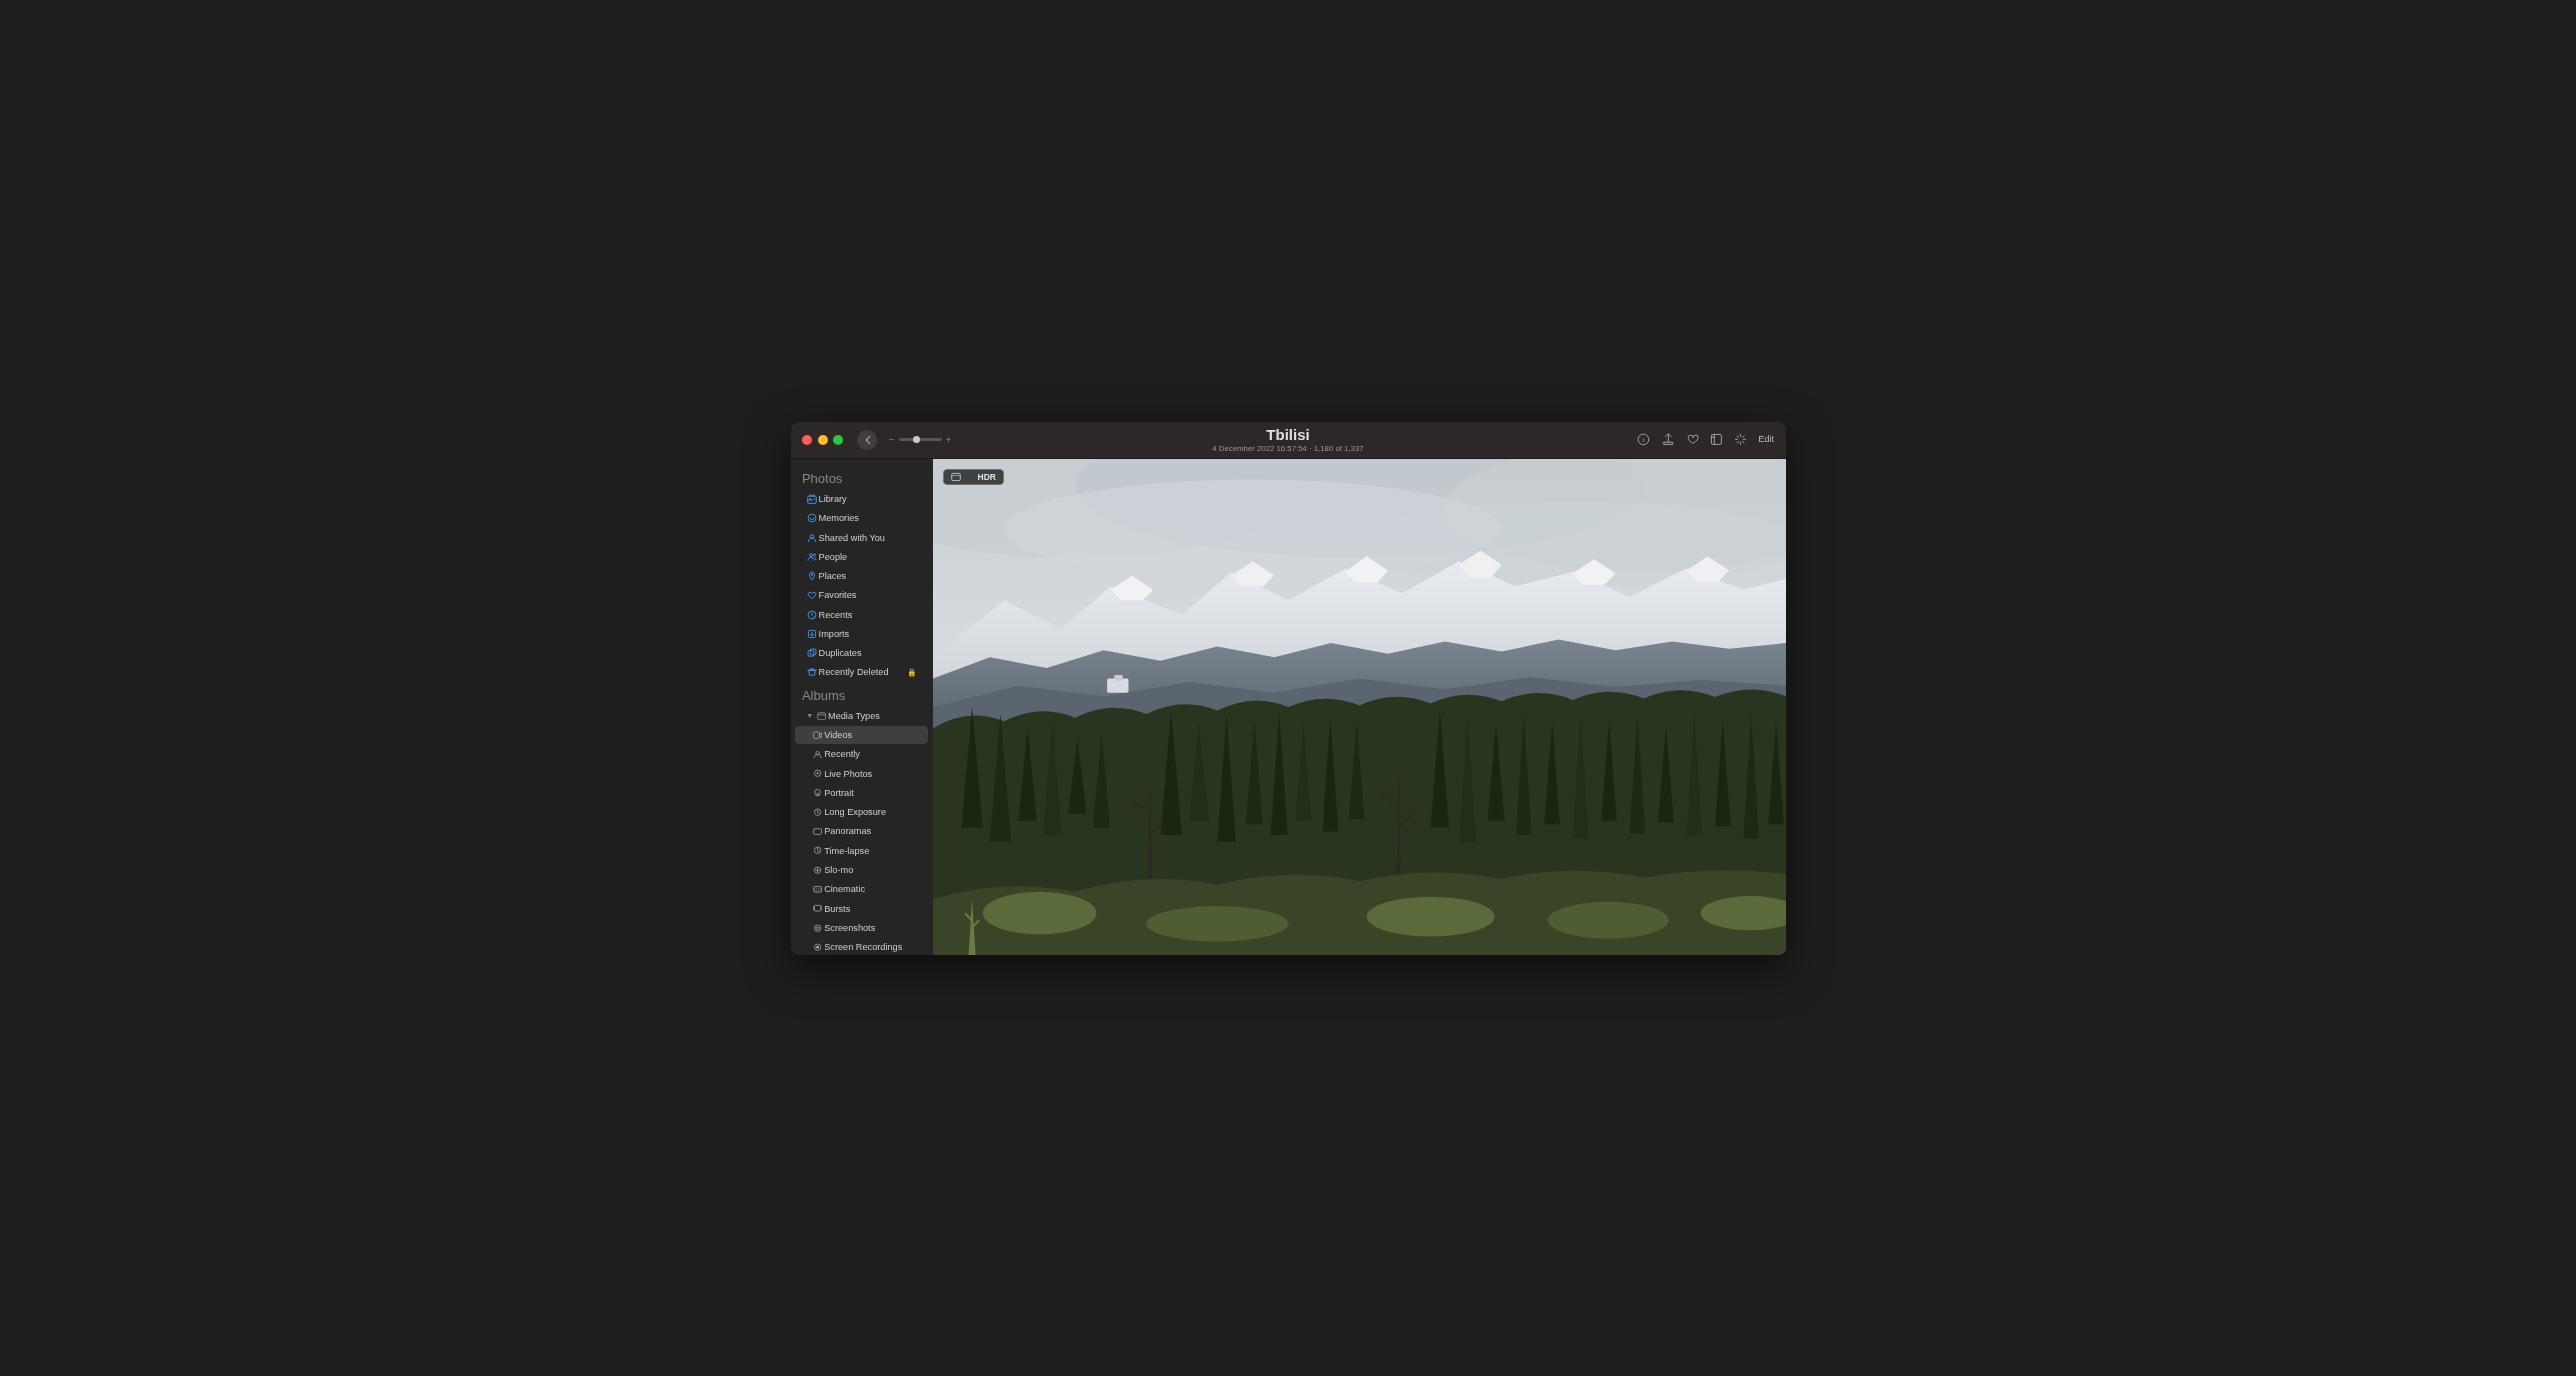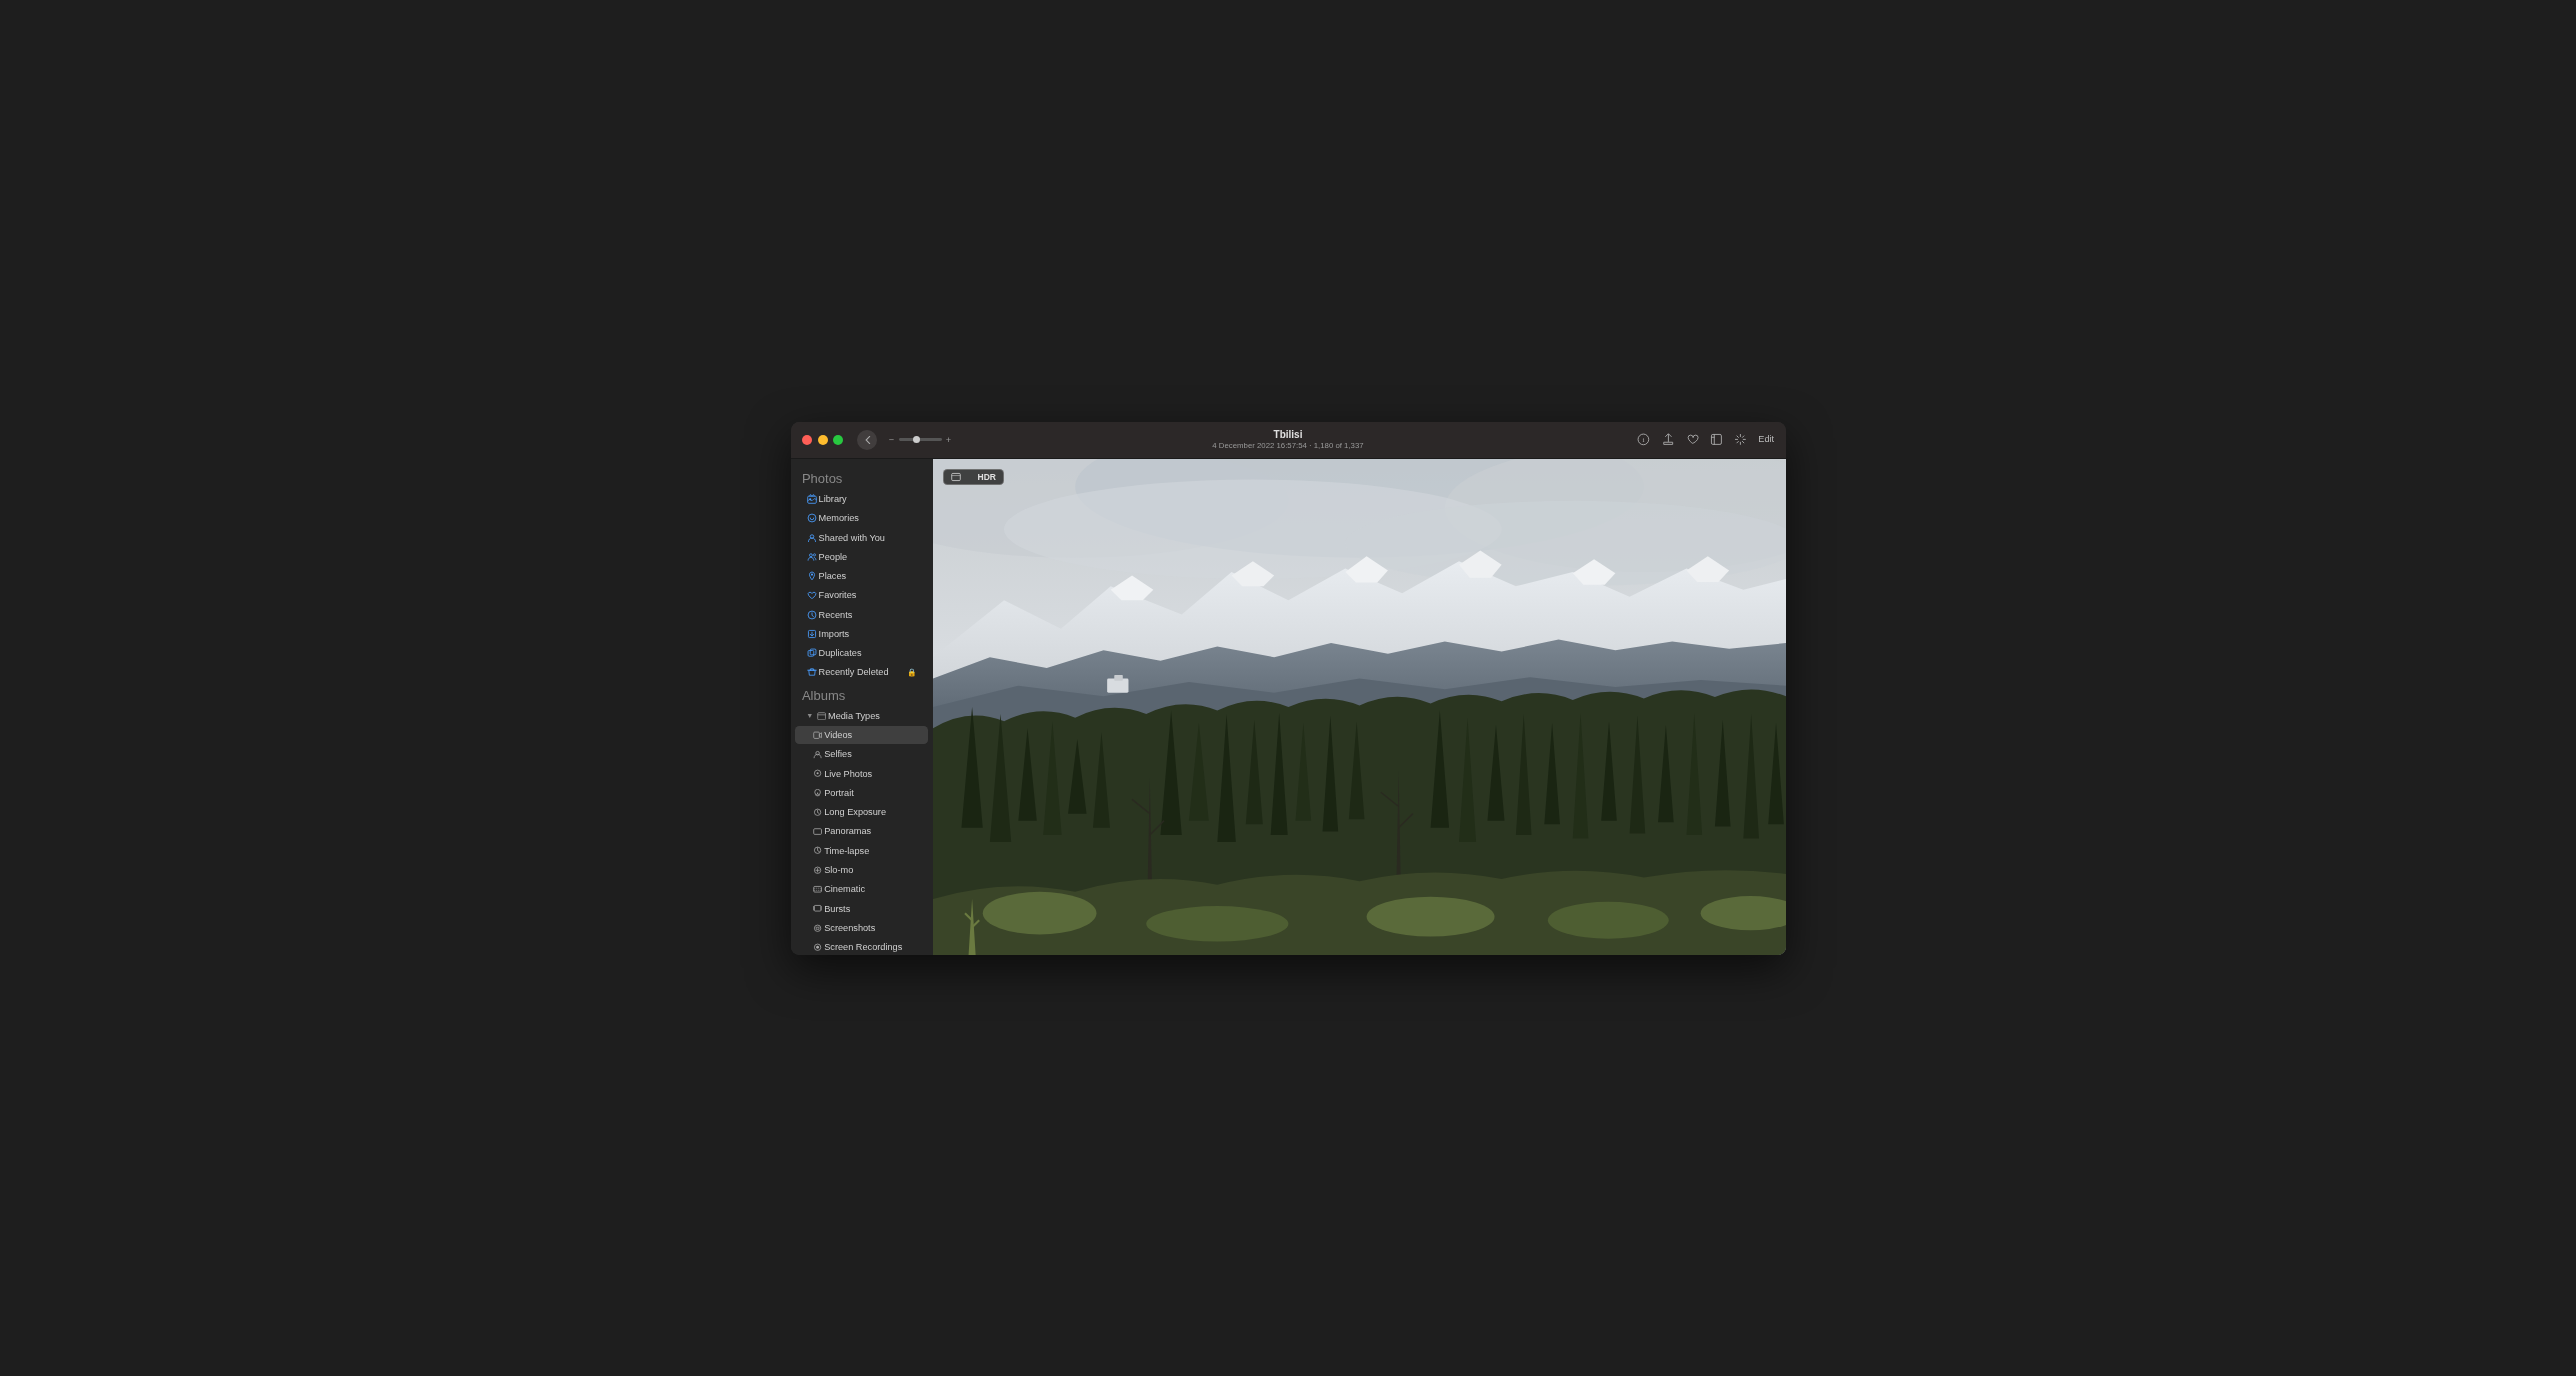--- a/index.html
+++ b/index.html
@@ -52,21 +52,21 @@
     .tl-maximize { background: #28c840; }
 
     .titlebar-center {
       position: absolute;
       left: 50%;
       transform: translateX(-50%);
       text-align: center;
     }
 
     .titlebar-title {
-      font-size: 10px;
+      font-size: 15px;
       font-weight: 600;
       color: #e0e0e0;
     }
 
     .titlebar-subtitle {
       font-size: 7.8px;
       color: #999;
       margin-top: 0.7px;
     }
 
@@ -461,21 +461,21 @@
         <span class="sidebar-item-label">Videos</span>
       </div>
 
       <div class="sidebar-item indent1">
         <span class="sidebar-icon">
           <svg width="9.2" height="8.5" viewBox="0 0 13 12" fill="none">
             <circle cx="6.5" cy="4.5" r="2.5" stroke="#aaa" stroke-width="1.1"></circle>
             <path d="M1.5 11c0-2.8 2.2-5 5-5s5 2.2 5 5" stroke="#aaa" stroke-width="1.1" stroke-linecap="round"></path>
           </svg>
         </span>
-        <span class="sidebar-item-label">Selfies</span>
+        <span class="sidebar-item-label">Recently</span>
       </div>
 
       <div class="sidebar-item indent1">
         <span class="sidebar-icon">
           <svg width="9.2" height="8.5" viewBox="0 0 13 12" fill="none">
             <circle cx="6.5" cy="6" r="4.5" stroke="#aaa" stroke-width="1.1"></circle>
             <circle cx="6.5" cy="6" r="1.5" fill="#aaa"></circle>
           </svg>
         </span>
         <span class="sidebar-item-label">Live Photos</span>

